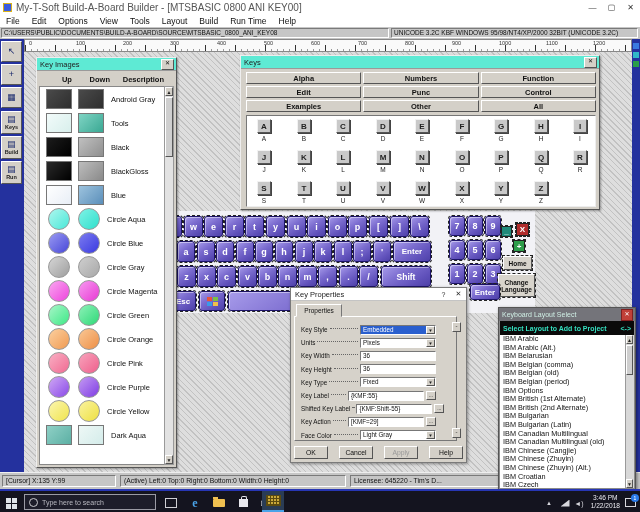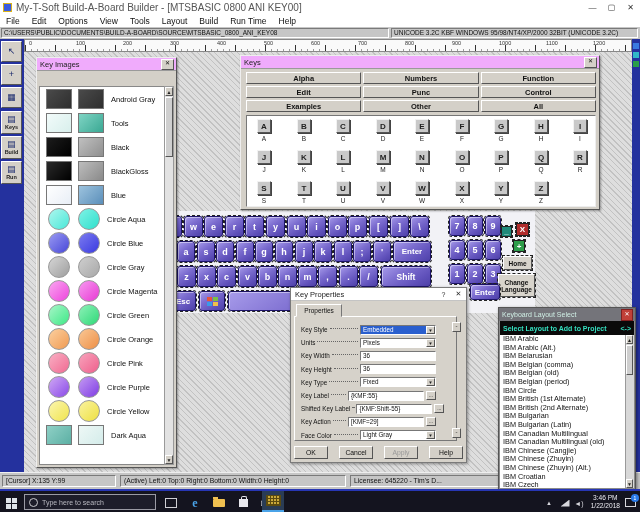--- a/index.html
+++ b/index.html
@@ -46,21 +46,21 @@
   .sq.teal{background:#1f8a7a;}.sq.red{background:#b02c2c;}.sq.green{background:#2e9e4a;}
   .silverbtn{z-index:1;background:#d8d4cc;border:1px solid;border-color:#fff #555 #555 #fff;color:#111;
       font-weight:bold;font-size:6.5px;display:flex;align-items:center;justify-content:center;text-align:center;
       outline:1px dashed #222;line-height:7px;}
   .winlogo{position:static !important;width:11px;height:9px;display:grid;grid-template-columns:1fr 1fr;
       grid-template-rows:1fr 1fr;gap:1px;}
   .winlogo i{display:block;}
   .winlogo i:nth-child(1){background:#e8543a;}.winlogo i:nth-child(2){background:#7ac143;}
   .winlogo i:nth-child(3){background:#3a9ae8;}.winlogo i:nth-child(4){background:#f0c04a;}
   
-  .fl-title{left:0;top:0;right:0;height:13px;background:#f0abfc;display:flex;align-items:center;border-bottom:1px solid #9a9a9a;gap:16px;}
+  .fl-title{left:0;top:0;right:0;height:13px;background:#5eead4;display:flex;align-items:center;border-bottom:1px solid #9a9a9a;gap:16px;}
   .fl-title *{position:static !important;}
   .fl-title-txt{font-size:7.5px;color:#222;padding-left:3px;flex:1;white-space:nowrap;}
   .fl-x{width:11px;height:9px;margin-right:2px;background:#d4d0c8;border:1px solid;border-color:#fff #555 #555 #fff;
         font-size:6px;line-height:7px;text-align:center;color:#111;flex:none;}
   .palette{left:36px;top:57px;width:141px;height:411px;background:#d4d0c8;border:1px solid;
            border-color:#eee #555 #555 #eee;z-index:2;box-shadow:1px 1px 2px rgba(0,0,0,.35);}
   .ki-header{left:2px;top:14px;right:12px;height:14px;display:flex;align-items:center;font-size:7.5px;font-weight:bold;color:#111;}
   .ki-header span{position:static !important;}
   .ki-h-up{margin-left:12px;width:32px;text-align:center;}
   .ki-h-down{width:34px;text-align:center;}
@@ -244,20 +244,25 @@
     <div class="rs-box" style="top:13px;background:#30b8c8;"></div>
     <div class="rs-box" style="top:22px;background:#2a9e4a;"></div>
   </div>
 
   <div class="kbd-backdrop"></div>
 
   <div class="palette">
     <div class="fl-title">
       <span class="fl-title-txt">Key Images</span>
       <span class="fl-x">✕</span>
+    </div>
+    <div class="ki-header">
+      <span class="ki-h-up">Up</span>
+      <span class="ki-h-down">Down</span>
+      <span class="ki-h-desc">Description</span>
     </div>
     <div class="ki-list" id="ki-list">
         <div class="ki-row">
           <div class="ki-up" style="background: linear-gradient(135deg, rgb(74, 74, 74), rgb(46, 46, 46));"></div>
           <div class="ki-down" style="background: linear-gradient(135deg, rgb(74, 74, 74), rgb(46, 46, 46));"></div>
           <div class="ki-label">Android Gray</div>
         </div>
         <div class="ki-row">
           <div class="ki-up" style="background: linear-gradient(135deg, rgb(242, 251, 250), rgb(216, 239, 236));"></div>
           <div class="ki-down" style="background: linear-gradient(135deg, rgb(127, 212, 196), rgb(58, 168, 147));"></div>
@@ -508,21 +513,21 @@
       <span class="ls-mark">&lt;-&gt;</span>
     </div>
     <div class="ls-list">
 
     <div class="ls-item">IBM Arabic</div>
         <div class="ls-item">IBM Arabic (Alt.)</div>
         <div class="ls-item">IBM Belarusian</div>
         <div class="ls-item">IBM Belgian (comma)</div>
         <div class="ls-item">IBM Belgian (old)</div>
         <div class="ls-item">IBM Belgian (period)</div>
-        <div class="ls-item">IBM Circle</div>
+        <div class="ls-item">IBM Options</div>
         <div class="ls-item">IBM British (1st Alternate)</div>
         <div class="ls-item">IBM British (2nd Alternate)</div>
         <div class="ls-item">IBM Bulgarian</div>
         <div class="ls-item">IBM Bulgarian (Latin)</div>
         <div class="ls-item">IBM Canadian Multilingual</div>
         <div class="ls-item">IBM Canadian Multilingual (old)</div>
         <div class="ls-item">IBM Chinese (Cangjie)</div>
         <div class="ls-item">IBM Chinese (Zhuyin)</div>
         <div class="ls-item">IBM Chinese (Zhuyin) (Alt.)</div>
         <div class="ls-item">IBM Croatian</div>

